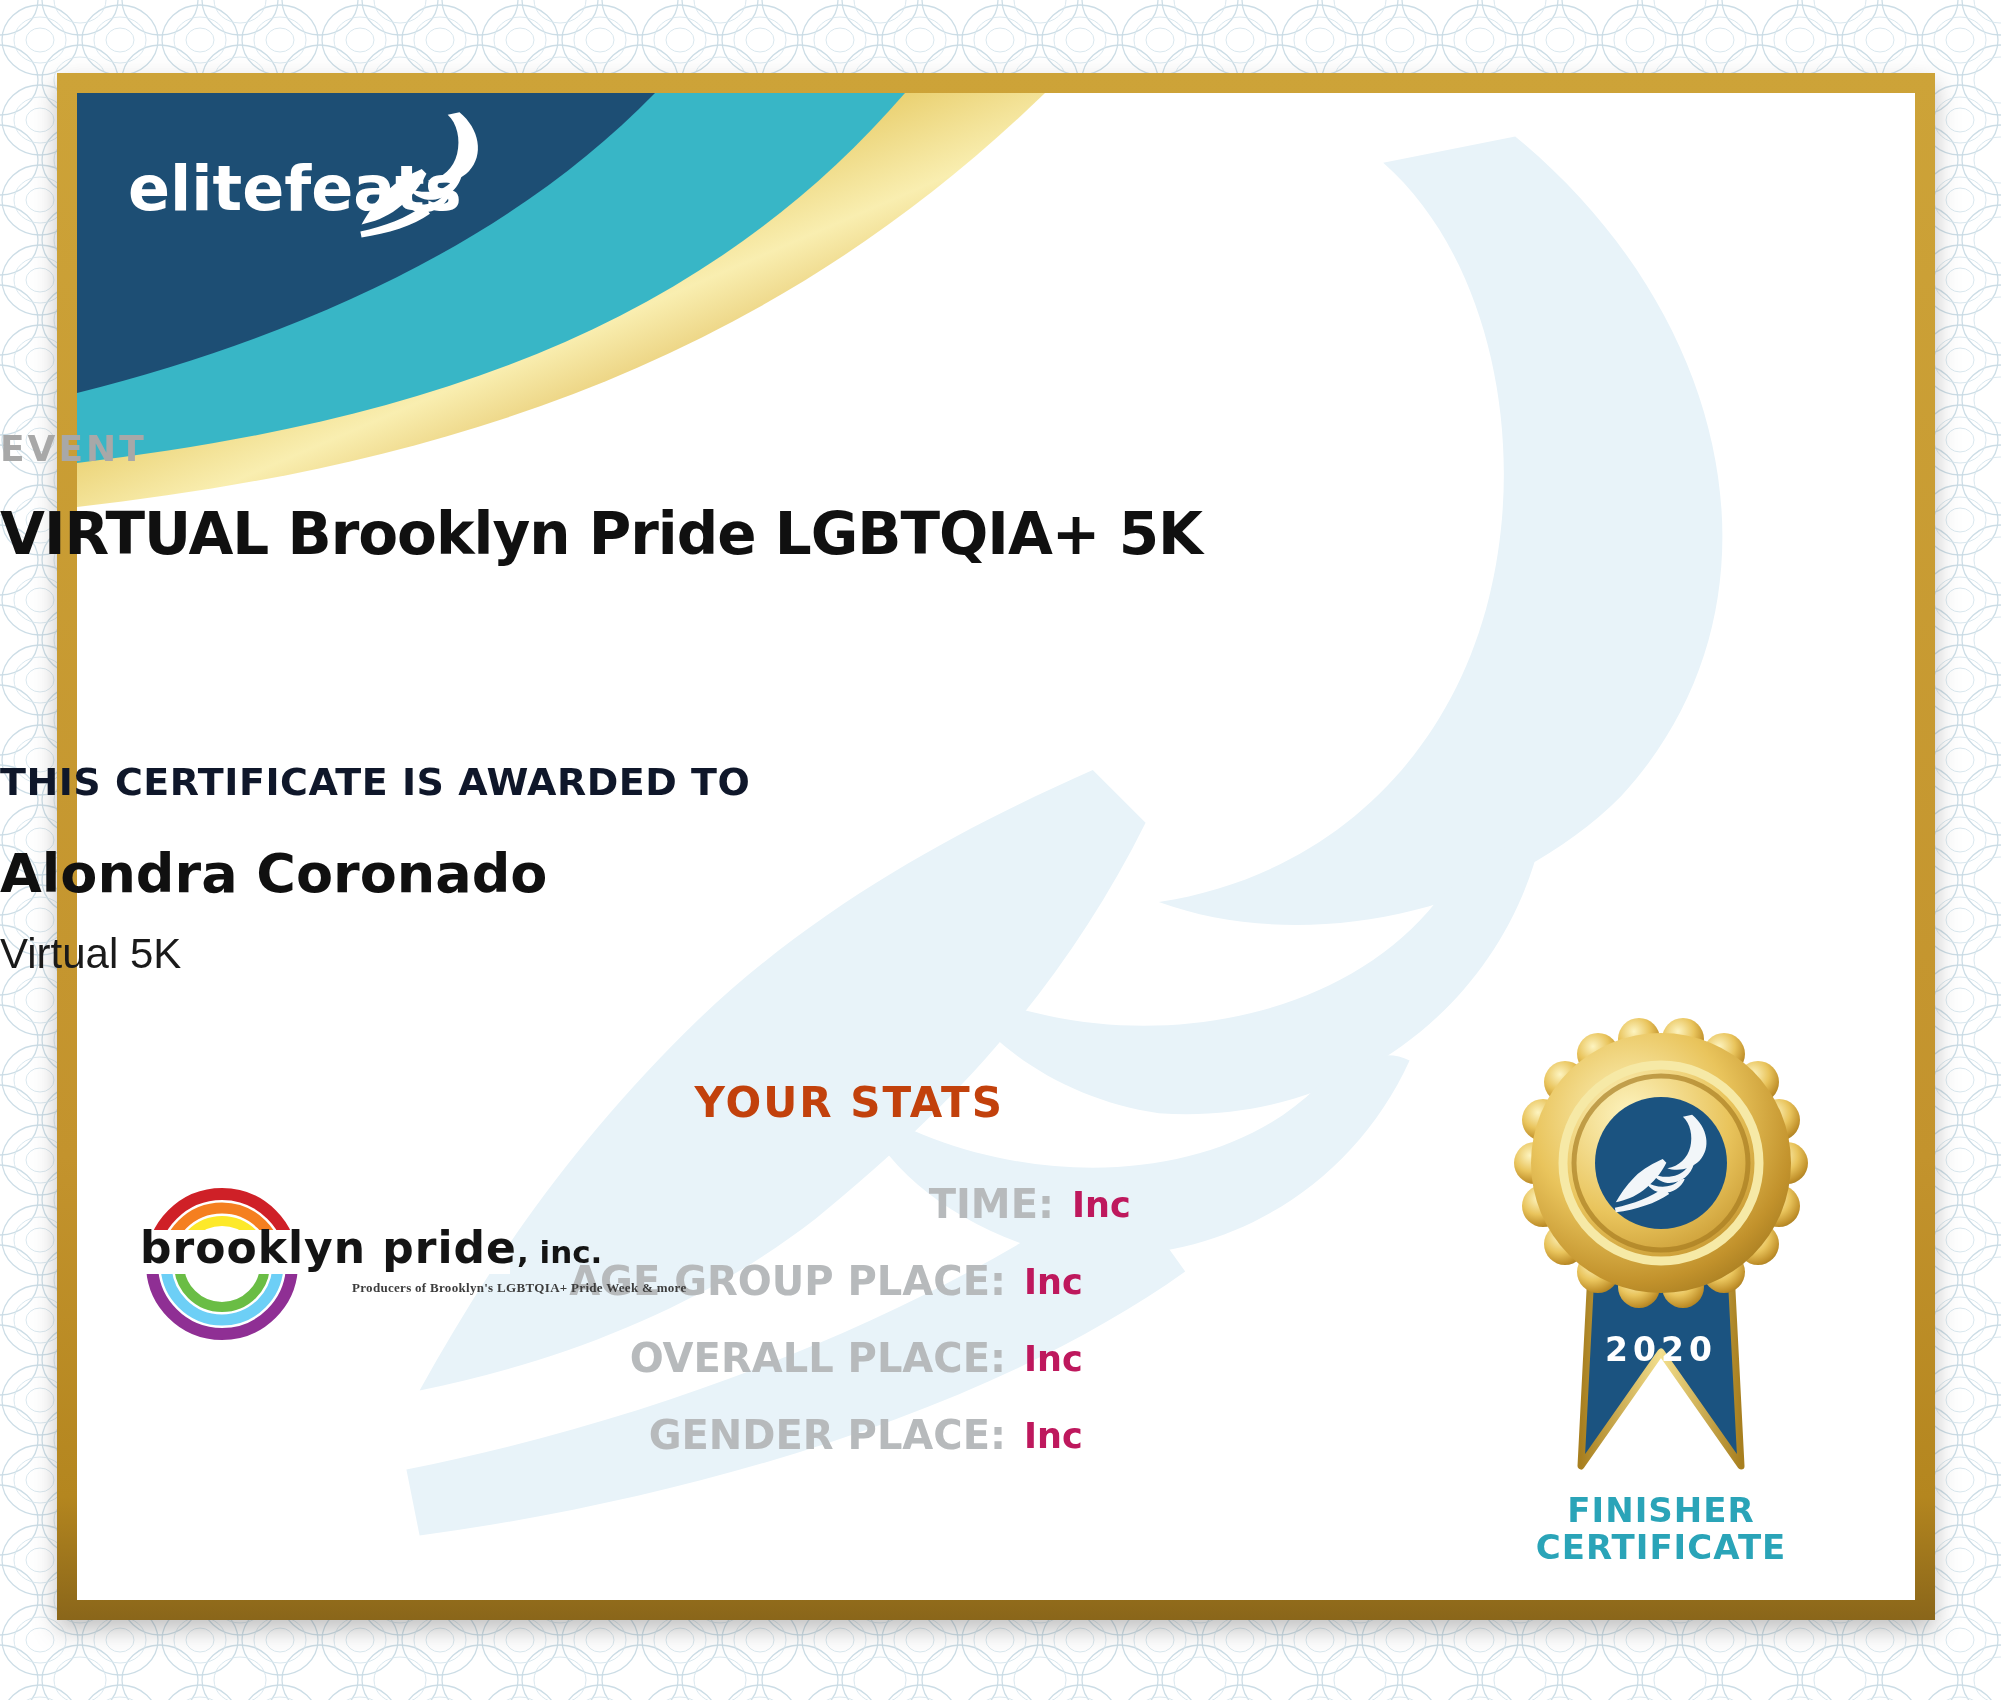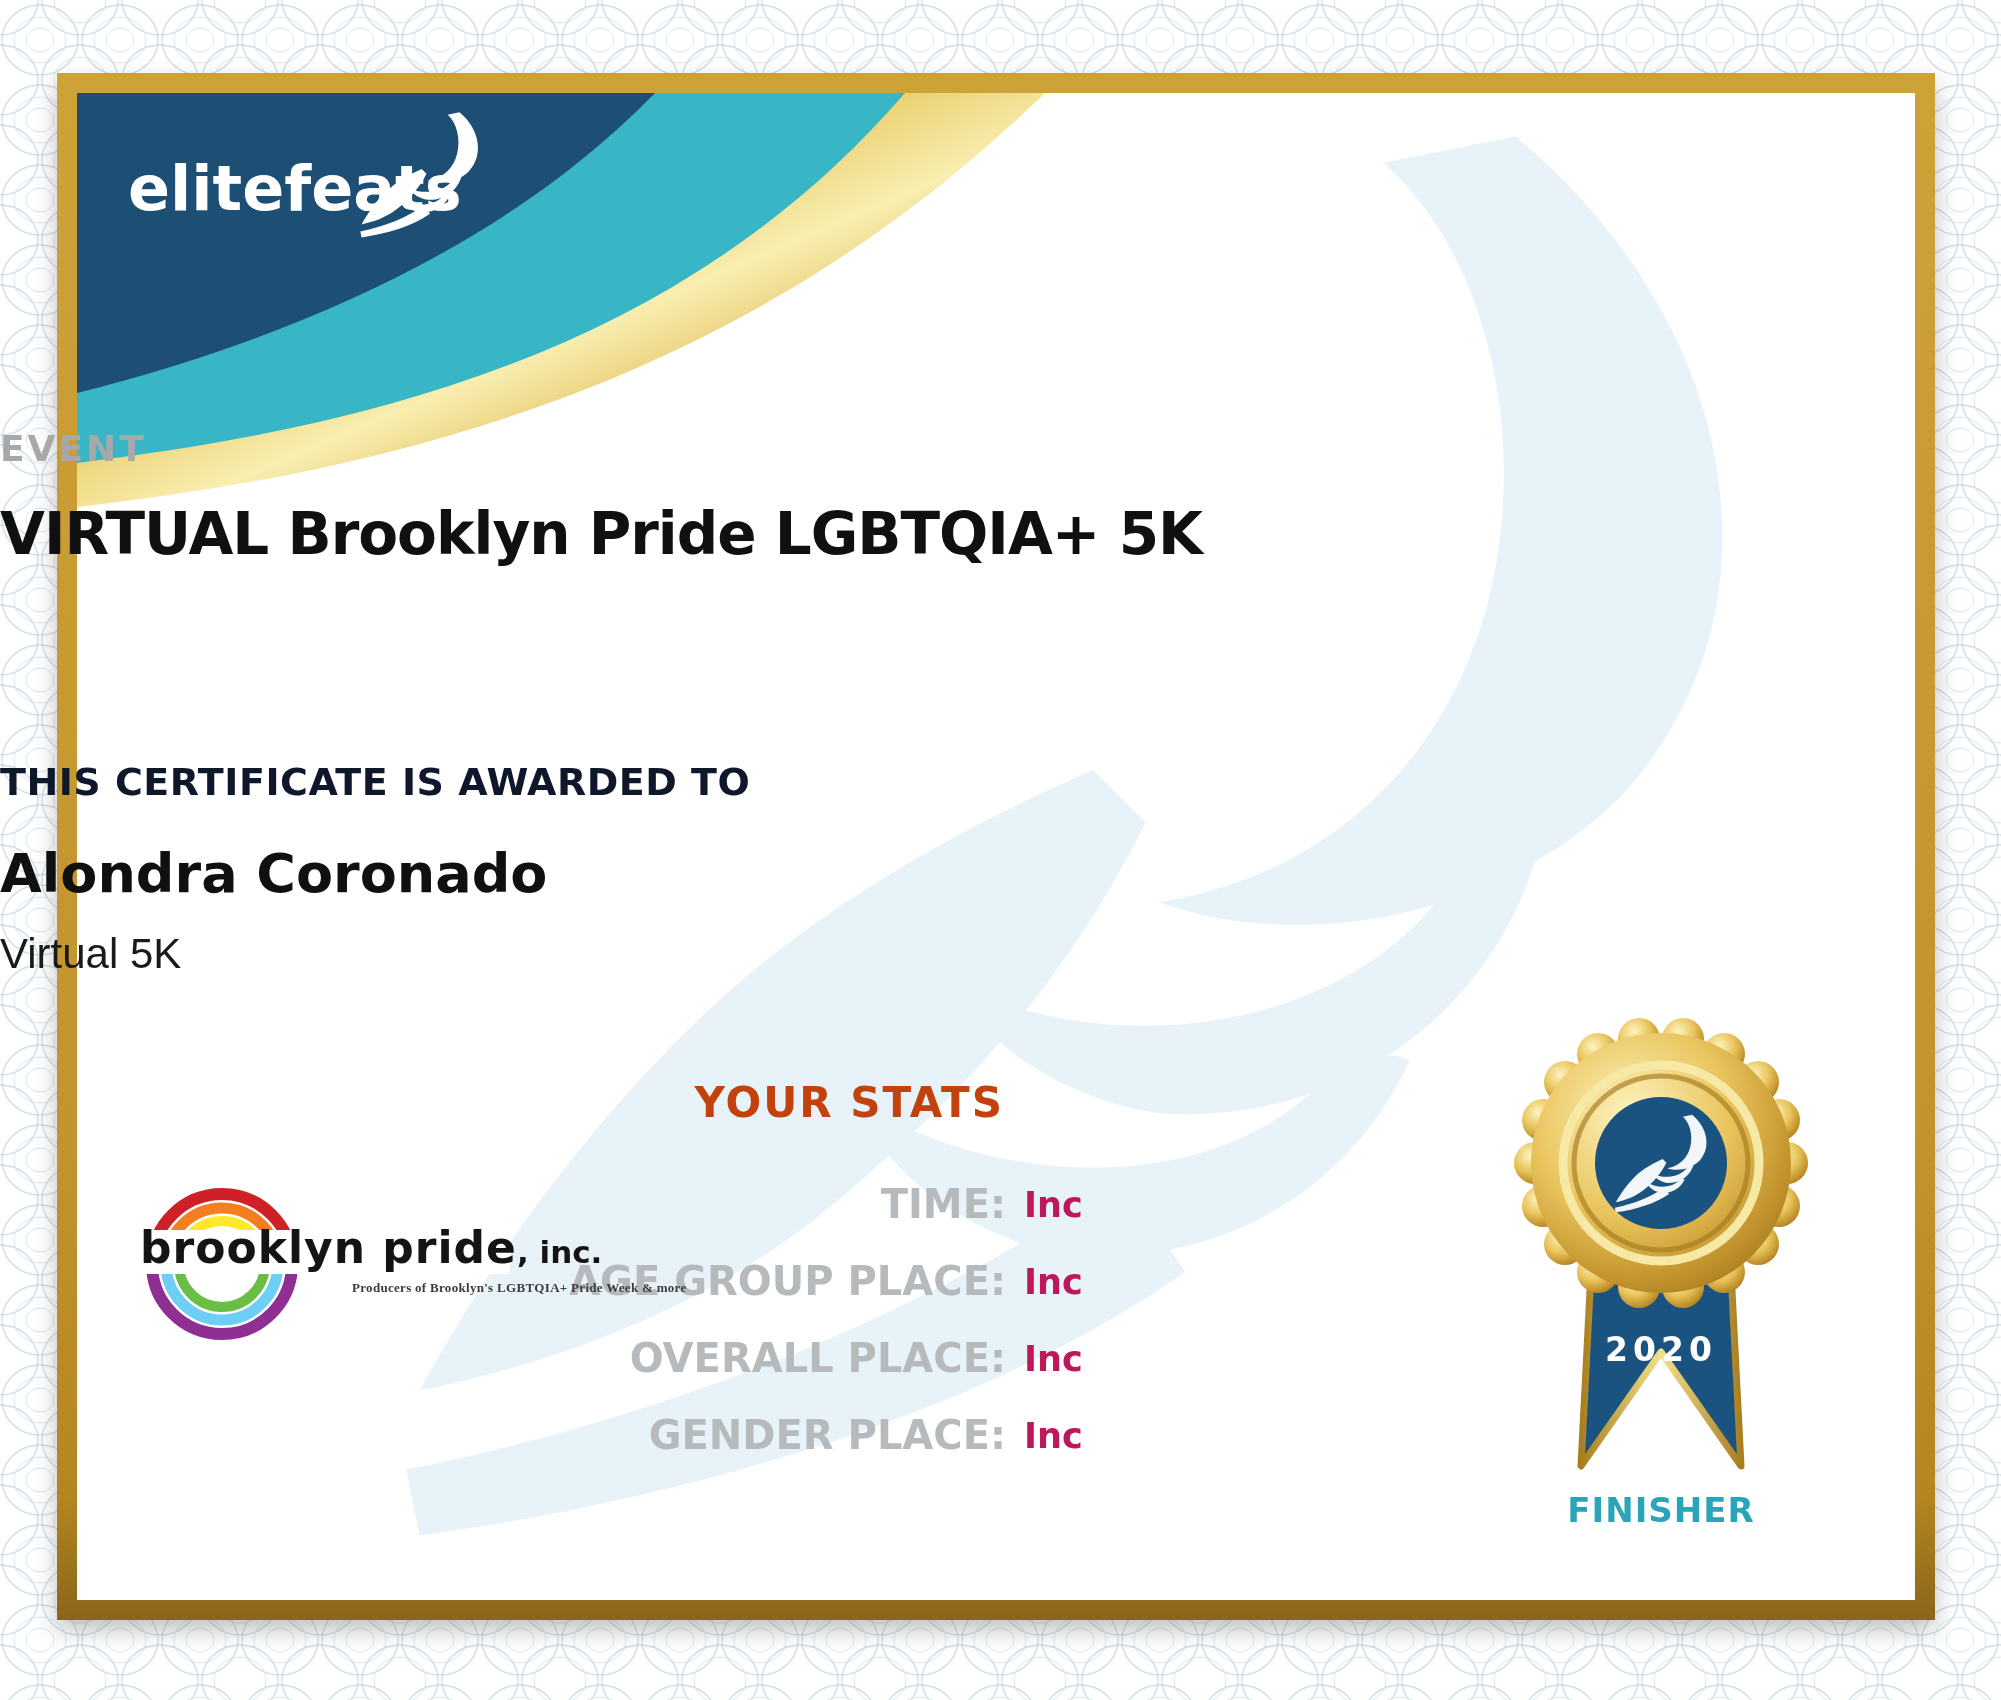--- a/index.html
+++ b/index.html
@@ -37,21 +37,21 @@
   .stats-heading{
     top:1078px;left:0;width:1004px;text-align:right;
     color:#c2410c;font-size:42px;font-weight:bold;letter-spacing:2px;
   }
   .stat-row{position:absolute;left:0;width:1006px;height:48px;text-align:right;z-index:3;}
   .stat-label{color:#b7babc;font-size:40px;font-weight:bold;line-height:48px;}
   .stat-value{
     position:absolute;left:1024px;top:0;color:#be185d;font-size:35px;font-weight:bold;
     line-height:50px;text-align:left;
   }
-  .row-time{top:1180px;}
+  .row-time{top:1180px;margin-left:48px;}
   .row-age{top:1257px;}
   .row-overall{top:1334px;}
   .row-gender{top:1411px;}
   
   .brand{left:140px;top:1222px;z-index:4;color:#141414;}
   .brand .big{font-size:44px;font-weight:bold;letter-spacing:1px;}
   .brand .small{font-size:31px;font-weight:bold;}
   .brand-tagline{
     left:352px;top:1280px;z-index:4;color:#3c3c3c;font-size:13px;
     font-family:"Liberation Serif",serif;font-weight:bold;letter-spacing:0.3px;
@@ -229,13 +229,14 @@
 
 <div class="txt brand">
   <span class="big">brooklyn pride</span><span class="small">, inc.</span>
 </div>
 <div class="txt brand-tagline">Producers of Brooklyn's LGBTQIA+ Pride Week &amp; more</div>
 
 <div class="txt medal-year">2020</div>
 
 <div class="txt medal-caption">
   <div>FINISHER</div>
+  <div>CERTIFICATE</div>
 </div>
 
 </body></html>

